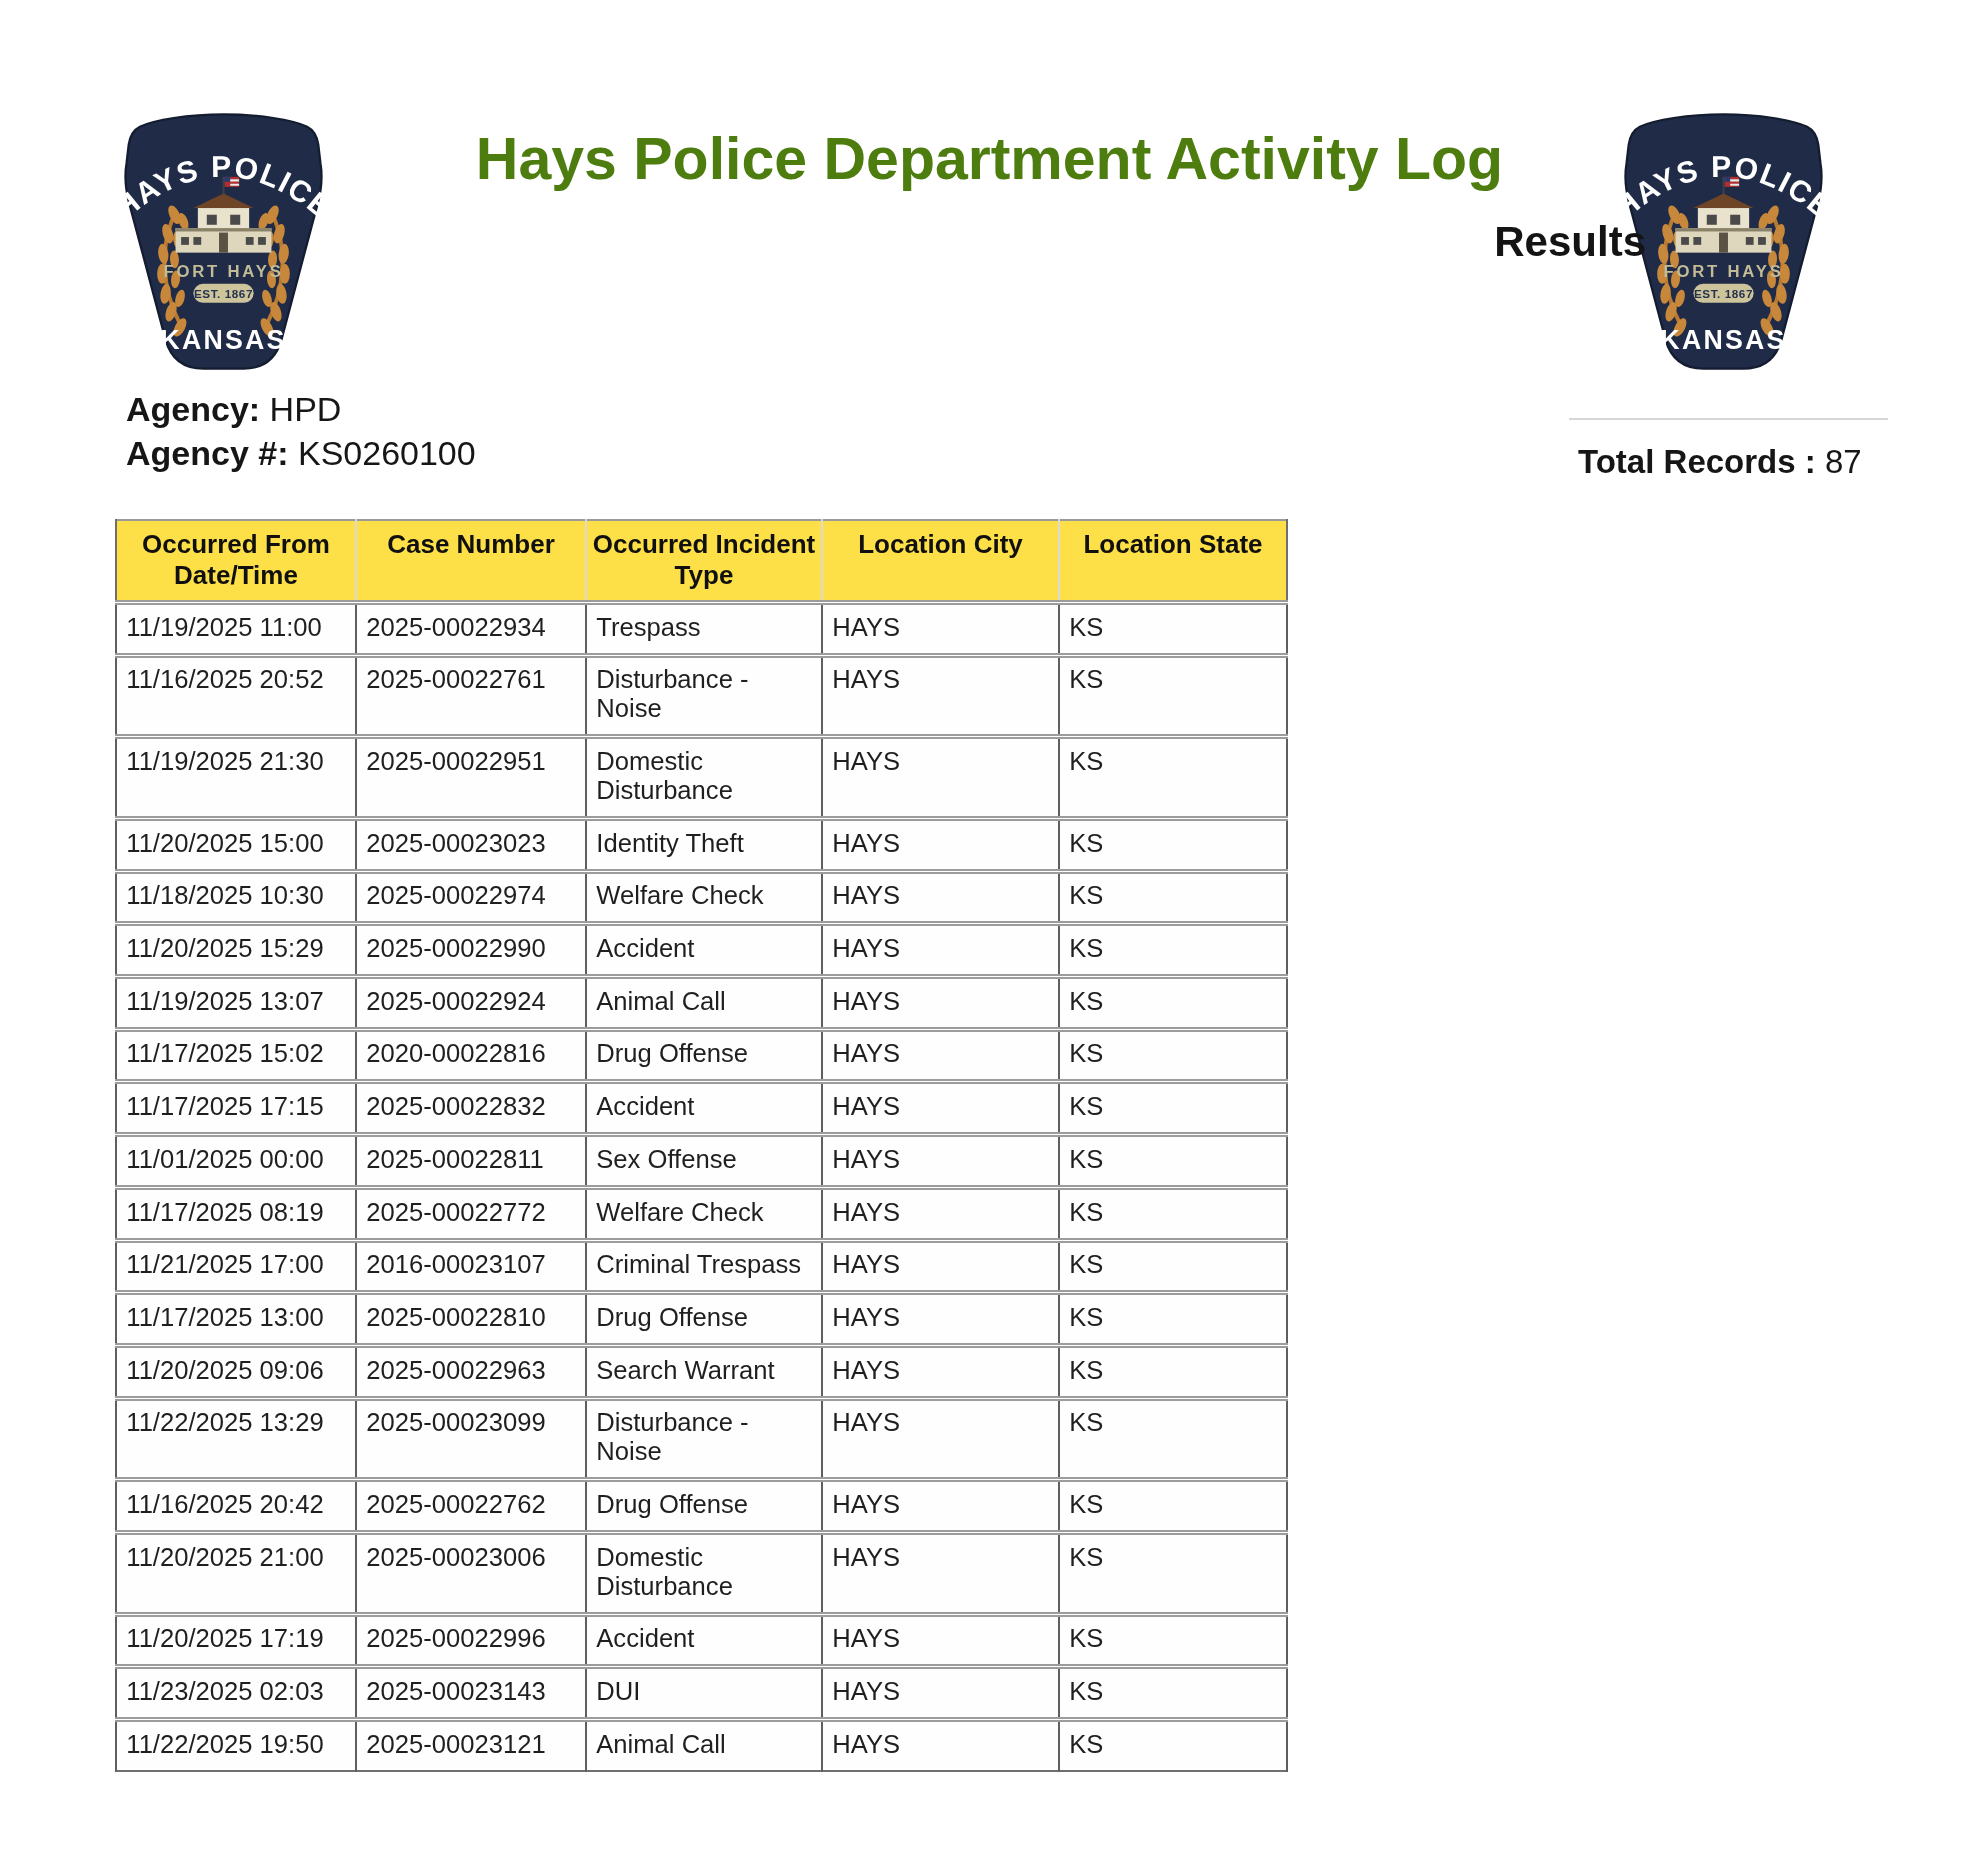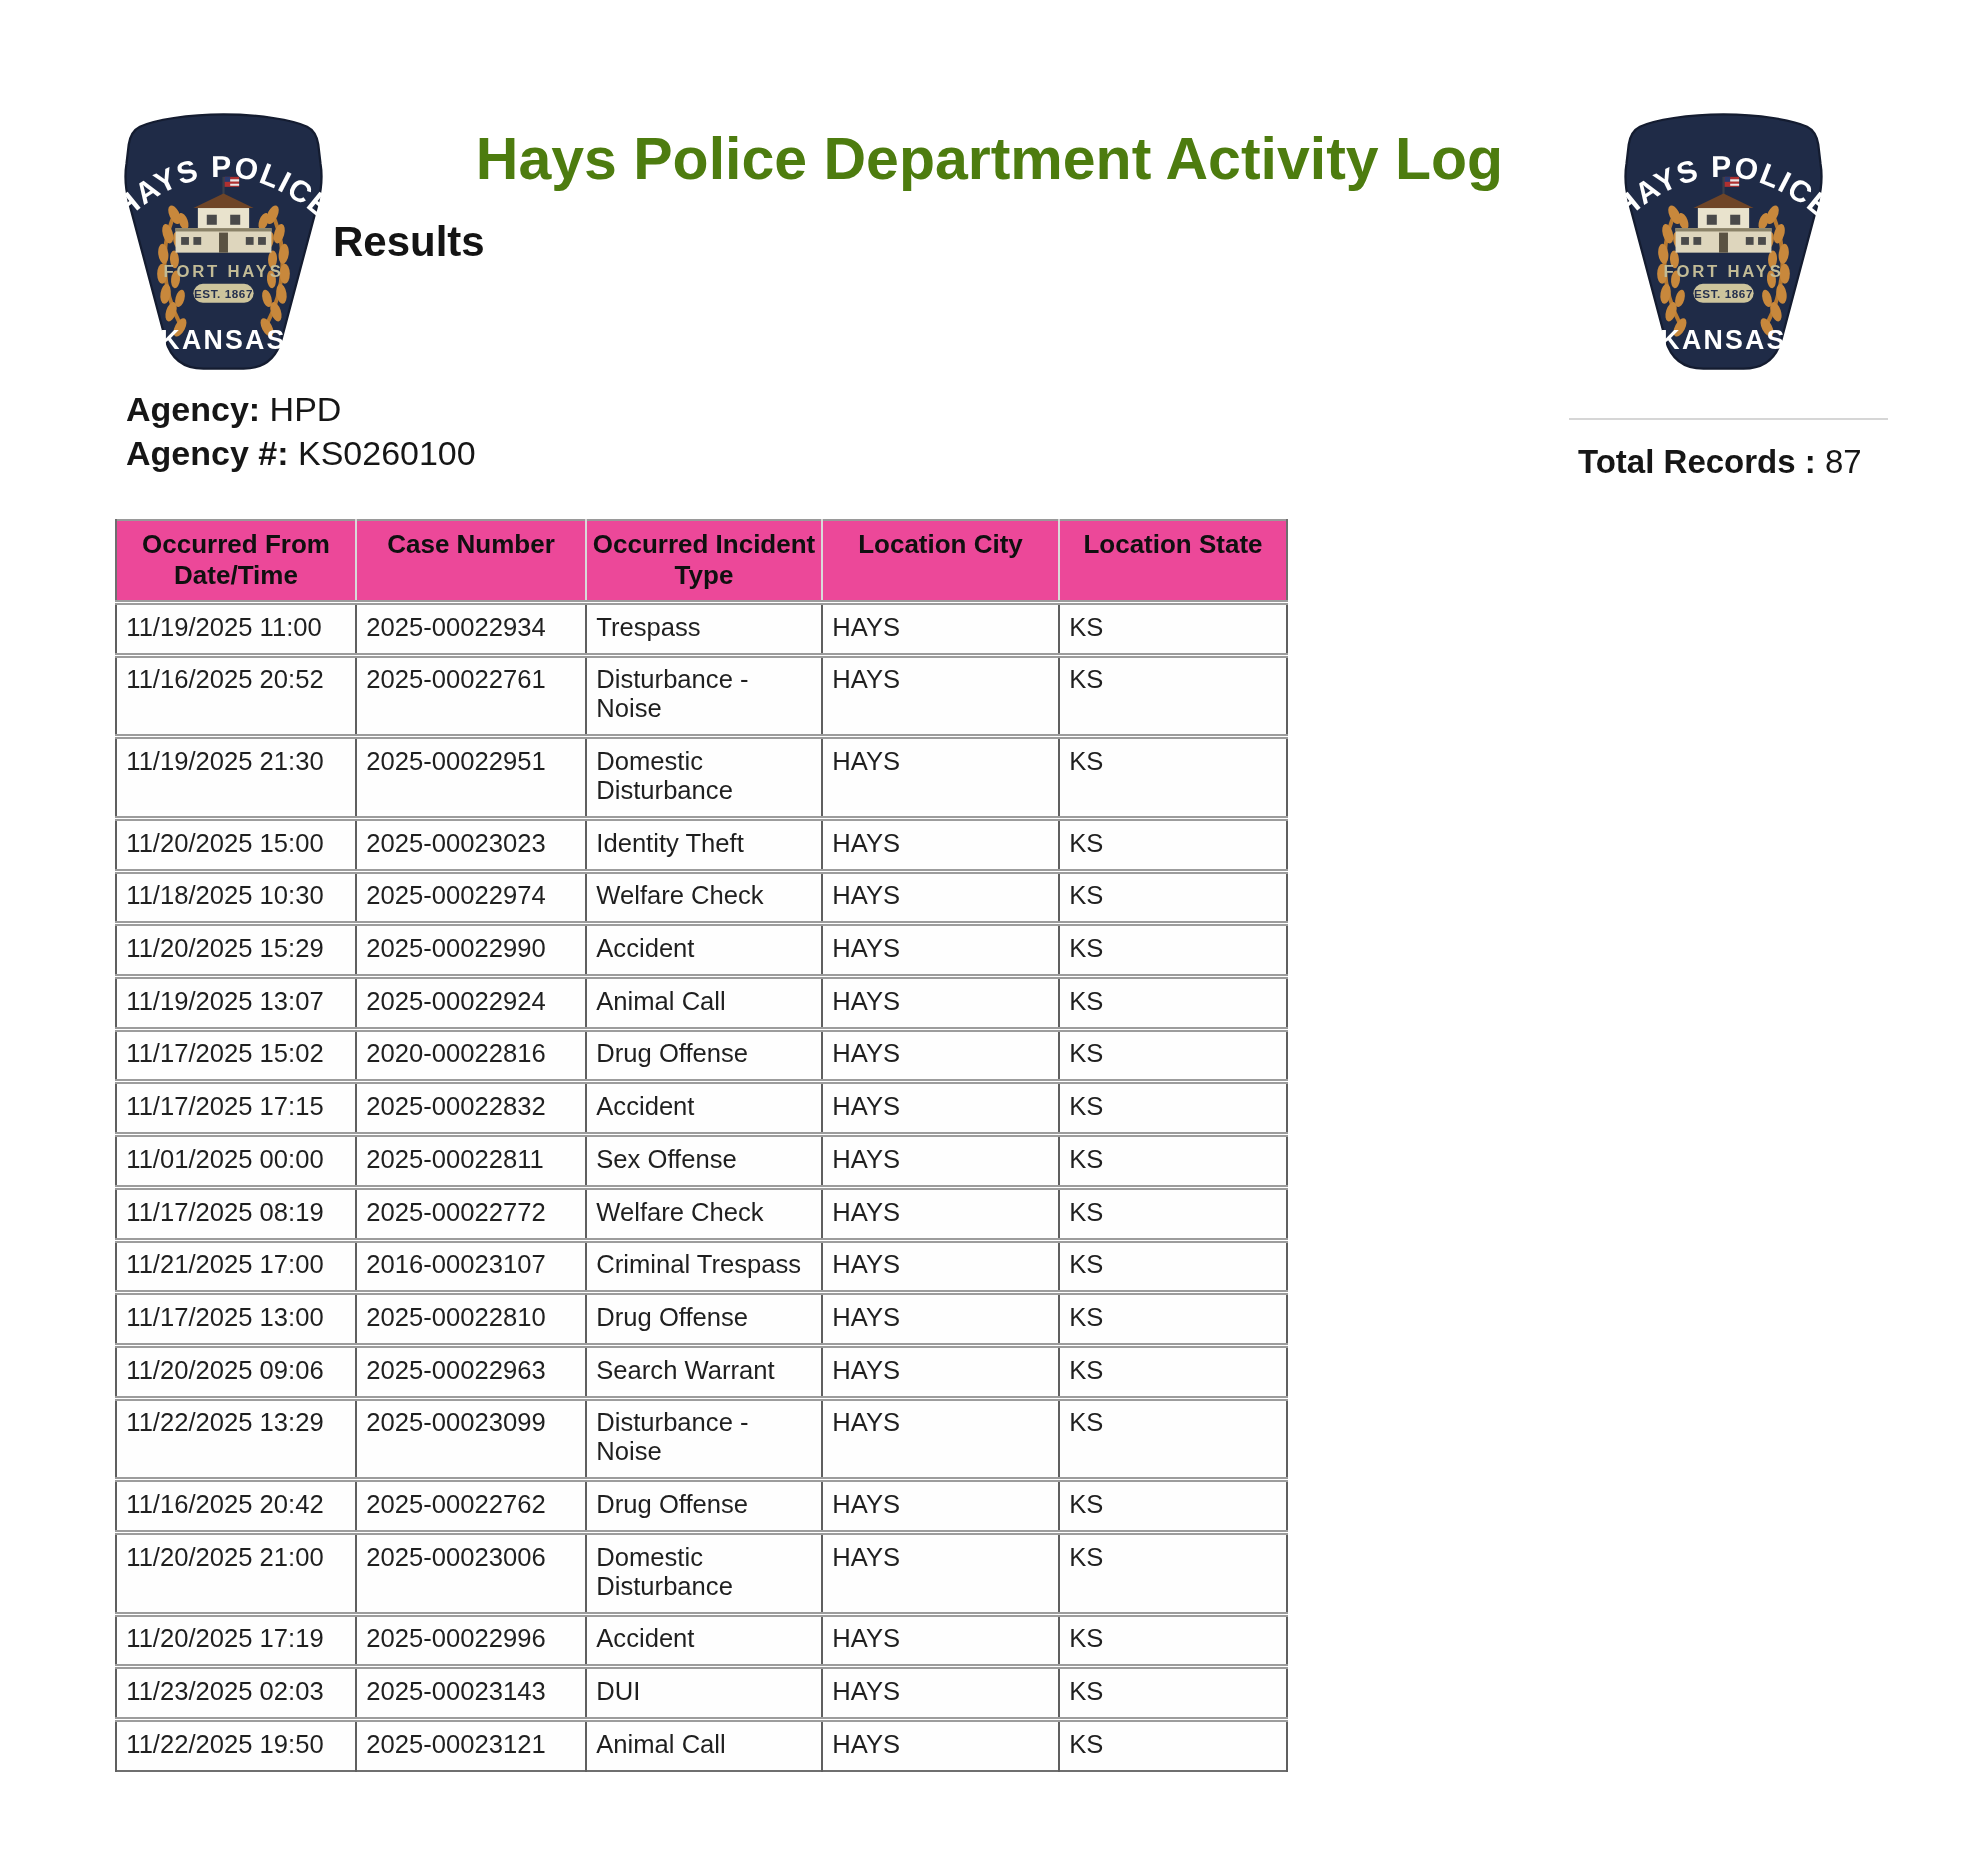--- a/index.html
+++ b/index.html
@@ -14,21 +14,21 @@
   .badge{position:absolute;top:107px;width:223px;height:269px;}
   .badge.left{left:112px;}
   .badge.right{left:1612px;}
   .page-title{
     position:absolute;top:125px;left:333px;width:1313px;
     text-align:center;font-size:59px;font-weight:bold;color:#4d7c0f;
     letter-spacing:0px;
   }
   .page-subtitle{
     position:absolute;top:218px;left:333px;width:1313px;
-    text-align:left;font-size:42px;font-weight:bold;color:#141414;
+    text-align:right;font-size:42px;font-weight:bold;color:#141414;
   }
   .agency-block{
     position:absolute;top:387px;left:126px;
     font-size:34px;line-height:44px;color:#161616;
   }
   .agency-block b{font-weight:bold;}
   .total-records{
     position:absolute;top:443px;left:1578px;width:325px;
     font-size:33px;color:#161616;white-space:nowrap;
   }
@@ -40,21 +40,21 @@
   table.activity{
     position:absolute;top:519px;left:115px;
     width:1172px;
     border-collapse:collapse;
     table-layout:fixed;
     border:2.3px solid #6f6f6f;
     border-top:2.3px solid #9a9a9a;
     background:#ffffff;
   }
   table.activity th{
-    background:#ec4899;
+    background:#fde047;
     font-size:26px;font-weight:bold;color:#101010;
     text-align:center;vertical-align:top;
     padding:7.7px 4.6px 9.3px 4.6px;
     line-height:31px;
     border-left:2.3px solid #d9d9d9;
     border-right:2.3px solid #d9d9d9;
     border-bottom:none;
   }
   table.activity th:first-child{border-left:2.3px solid #6f6f6f;}
   table.activity th:last-child{border-right:2.3px solid #6f6f6f;}

